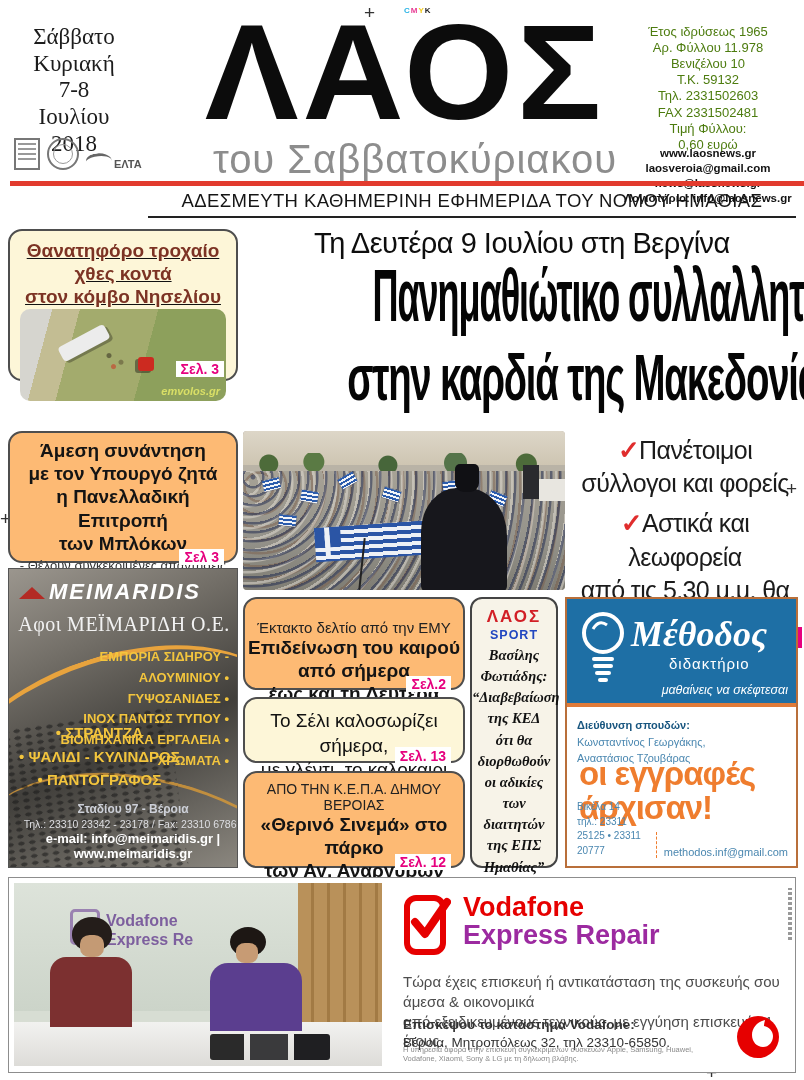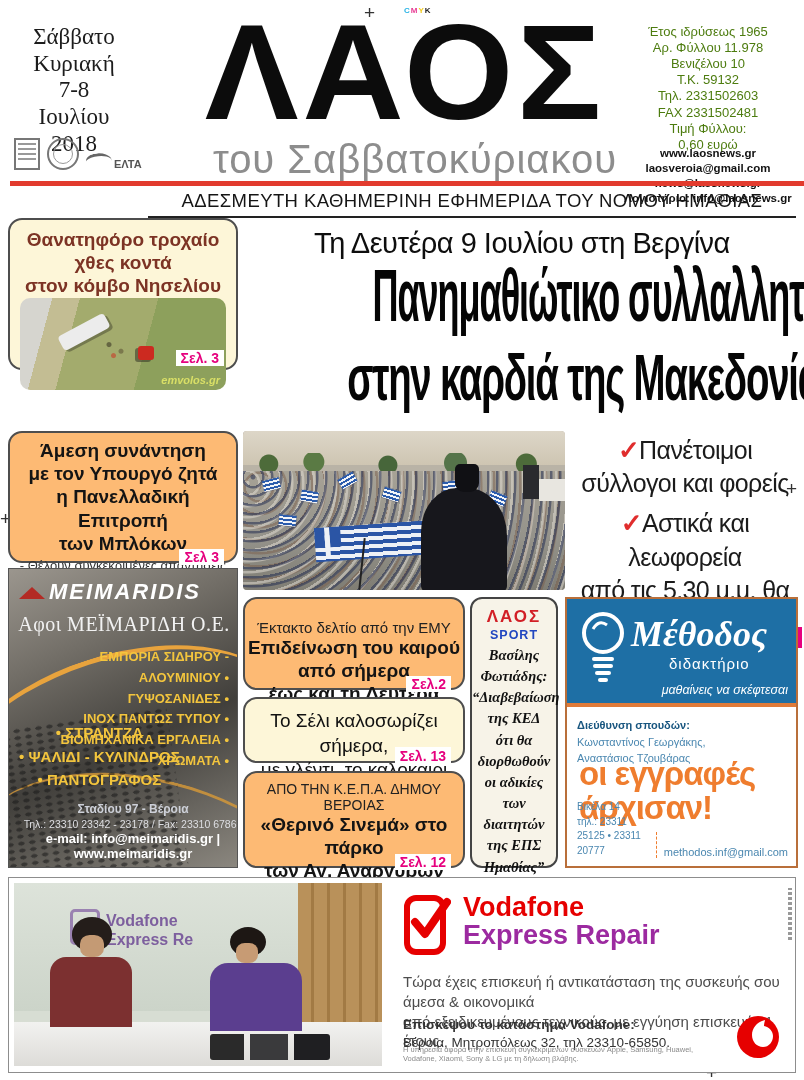--- a/index.html
+++ b/index.html
@@ -262,21 +262,21 @@
 
   <div class="abs bullets">
     <div class="bullet"><span class="check">✓</span><span class="preline">Πανέτοιμοι
 σύλλογοι και φορείς</span></div>
     <div class="bullet"><span class="check">✓</span><span class="preline">Αστικά και λεωφορεία
 από τις 5.30 μ.μ. θα
 μεταφέρουν κόσμο</span></div>
     <span class="lead-badge">Σελ. 3</span>
   </div>
 
-  <div class="abs nbox bg-cream" style="left:8px;top:218px;width:230px;height:152px;">
+  <div class="abs nbox bg-cream" style="left:8px;top:229px;width:230px;height:152px;text-decoration:underline;">
     <div class="accident-title preline">Θανατηφόρο τροχαίο
 χθες κοντά
 στον κόμβο Νησελίου</div>
     <div class="accident-photo">
       <div class="wreck"></div>
       <div class="debris"></div>
       <div class="tractor"></div>
       <span class="watermark">emvolos.gr</span>
     </div>
     <span class="pageref" style="bottom:2px;">Σελ. 3</span>

